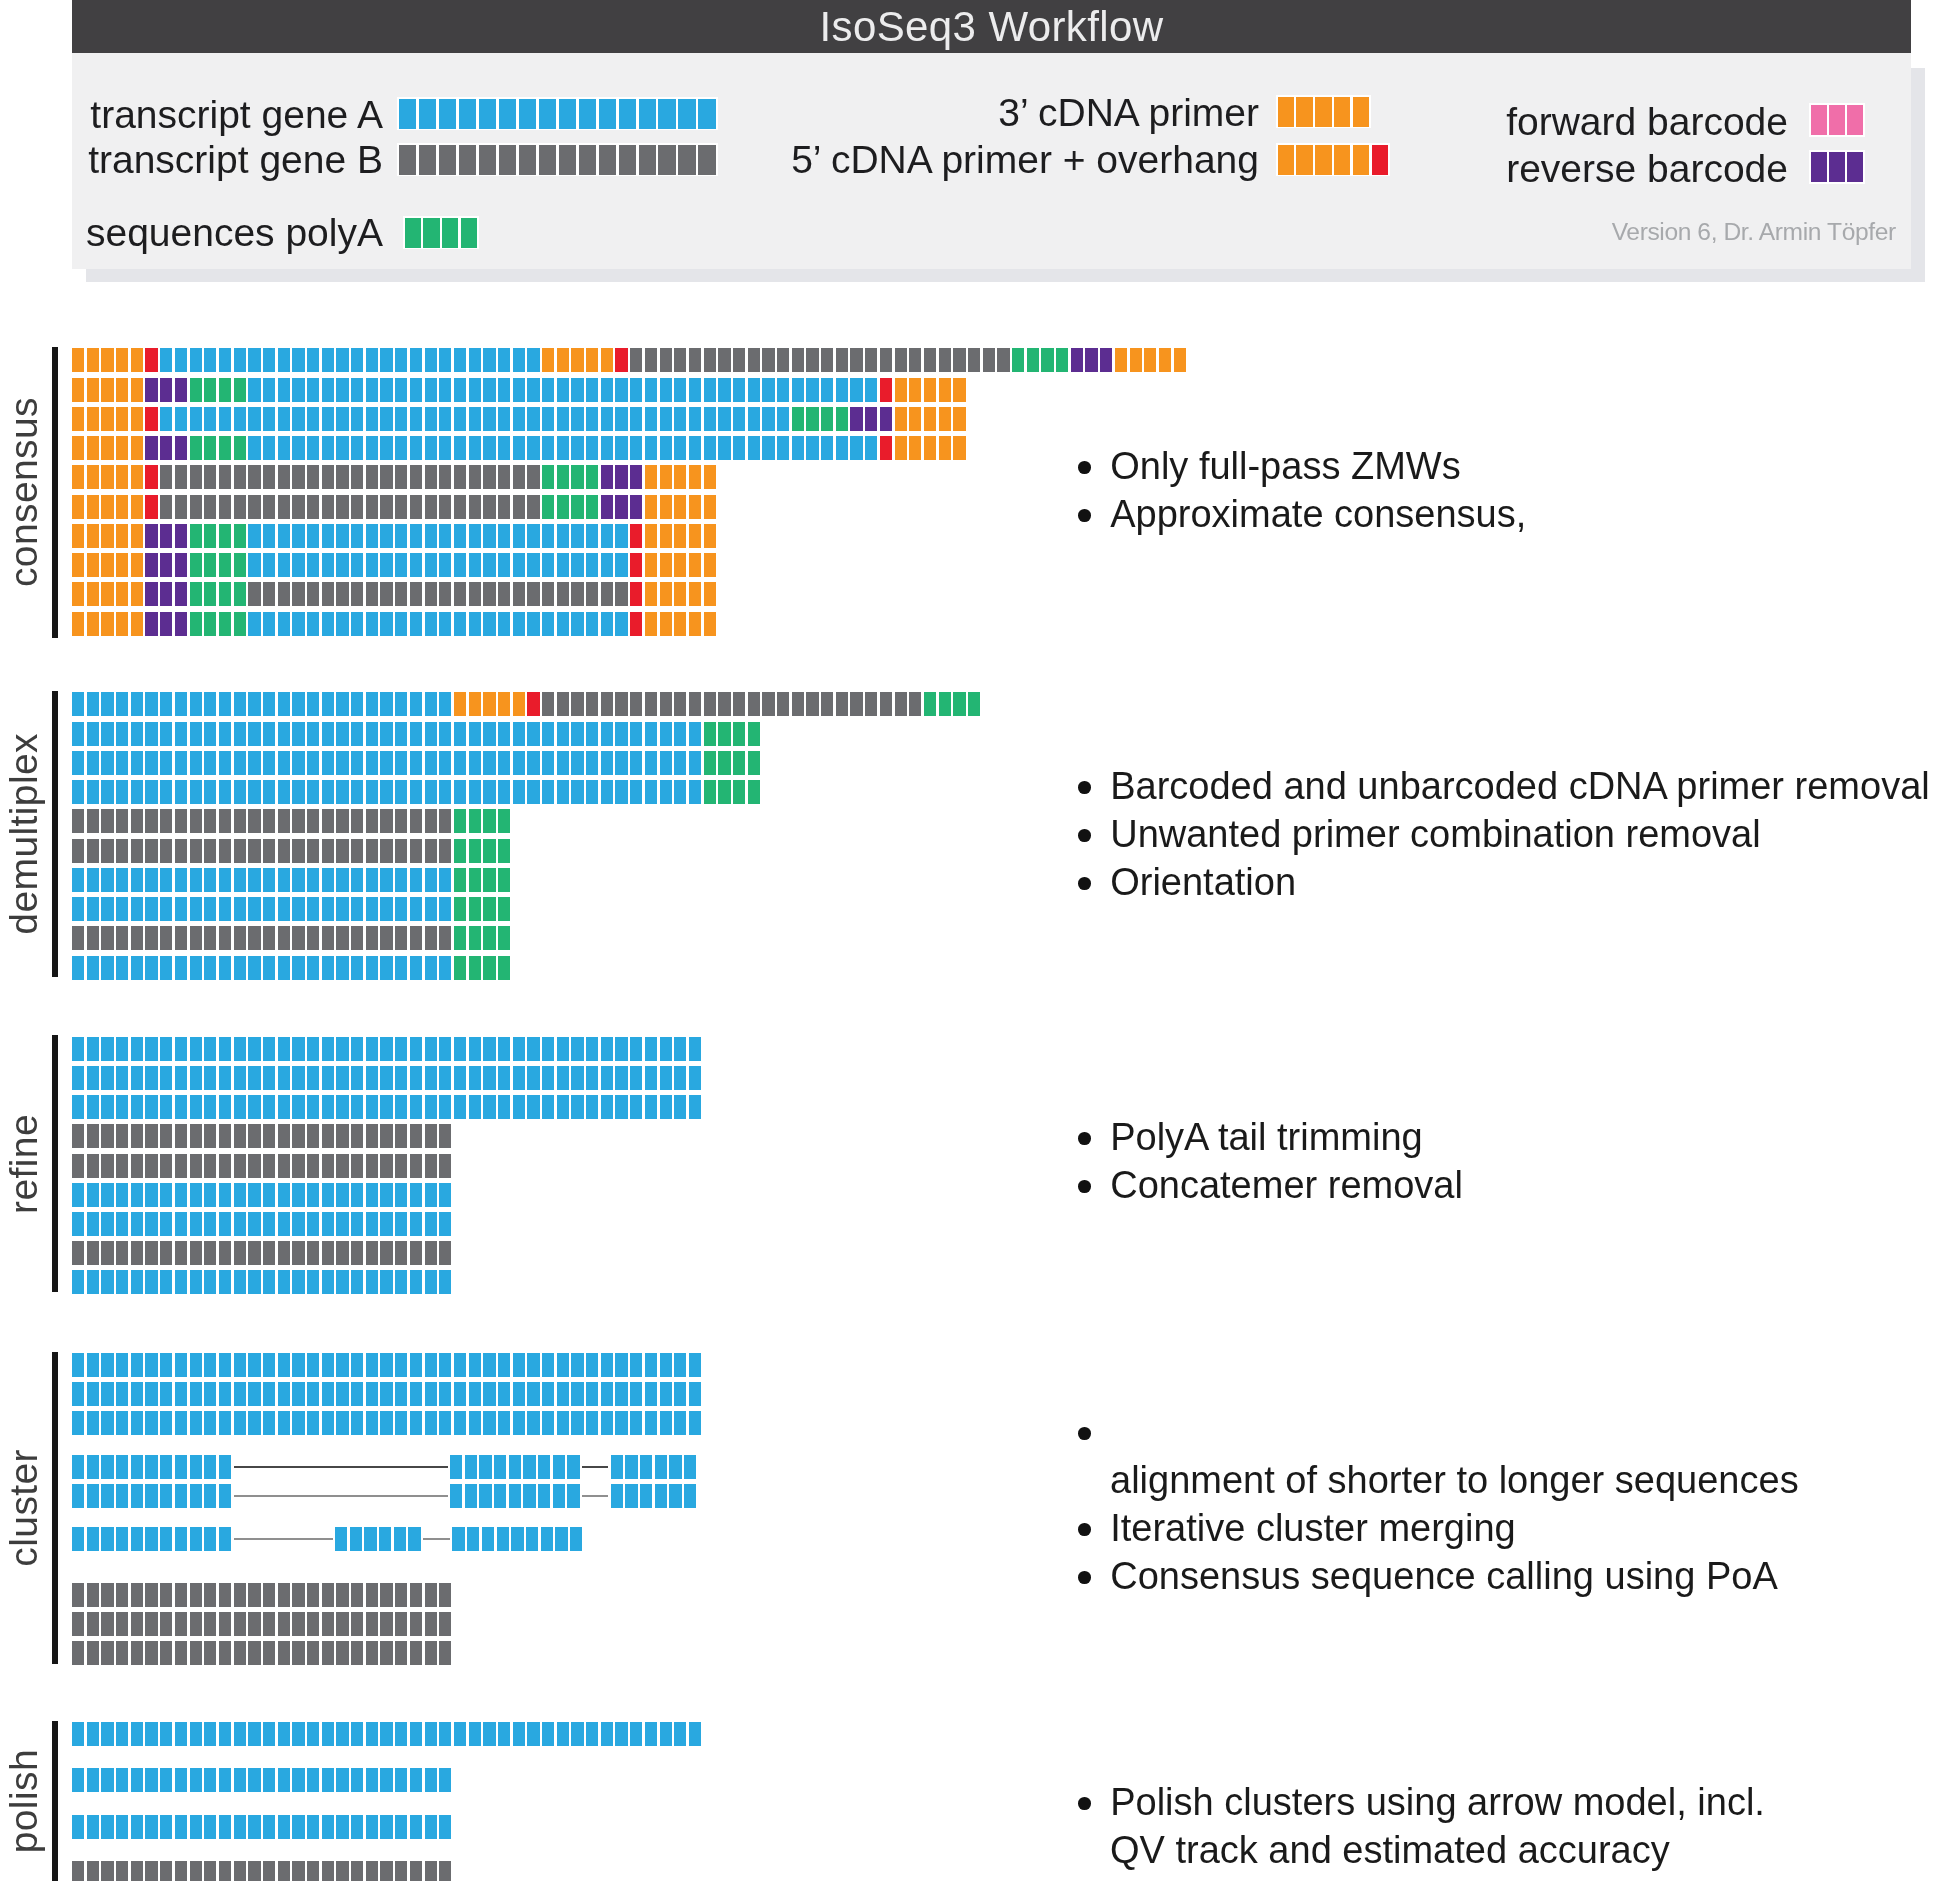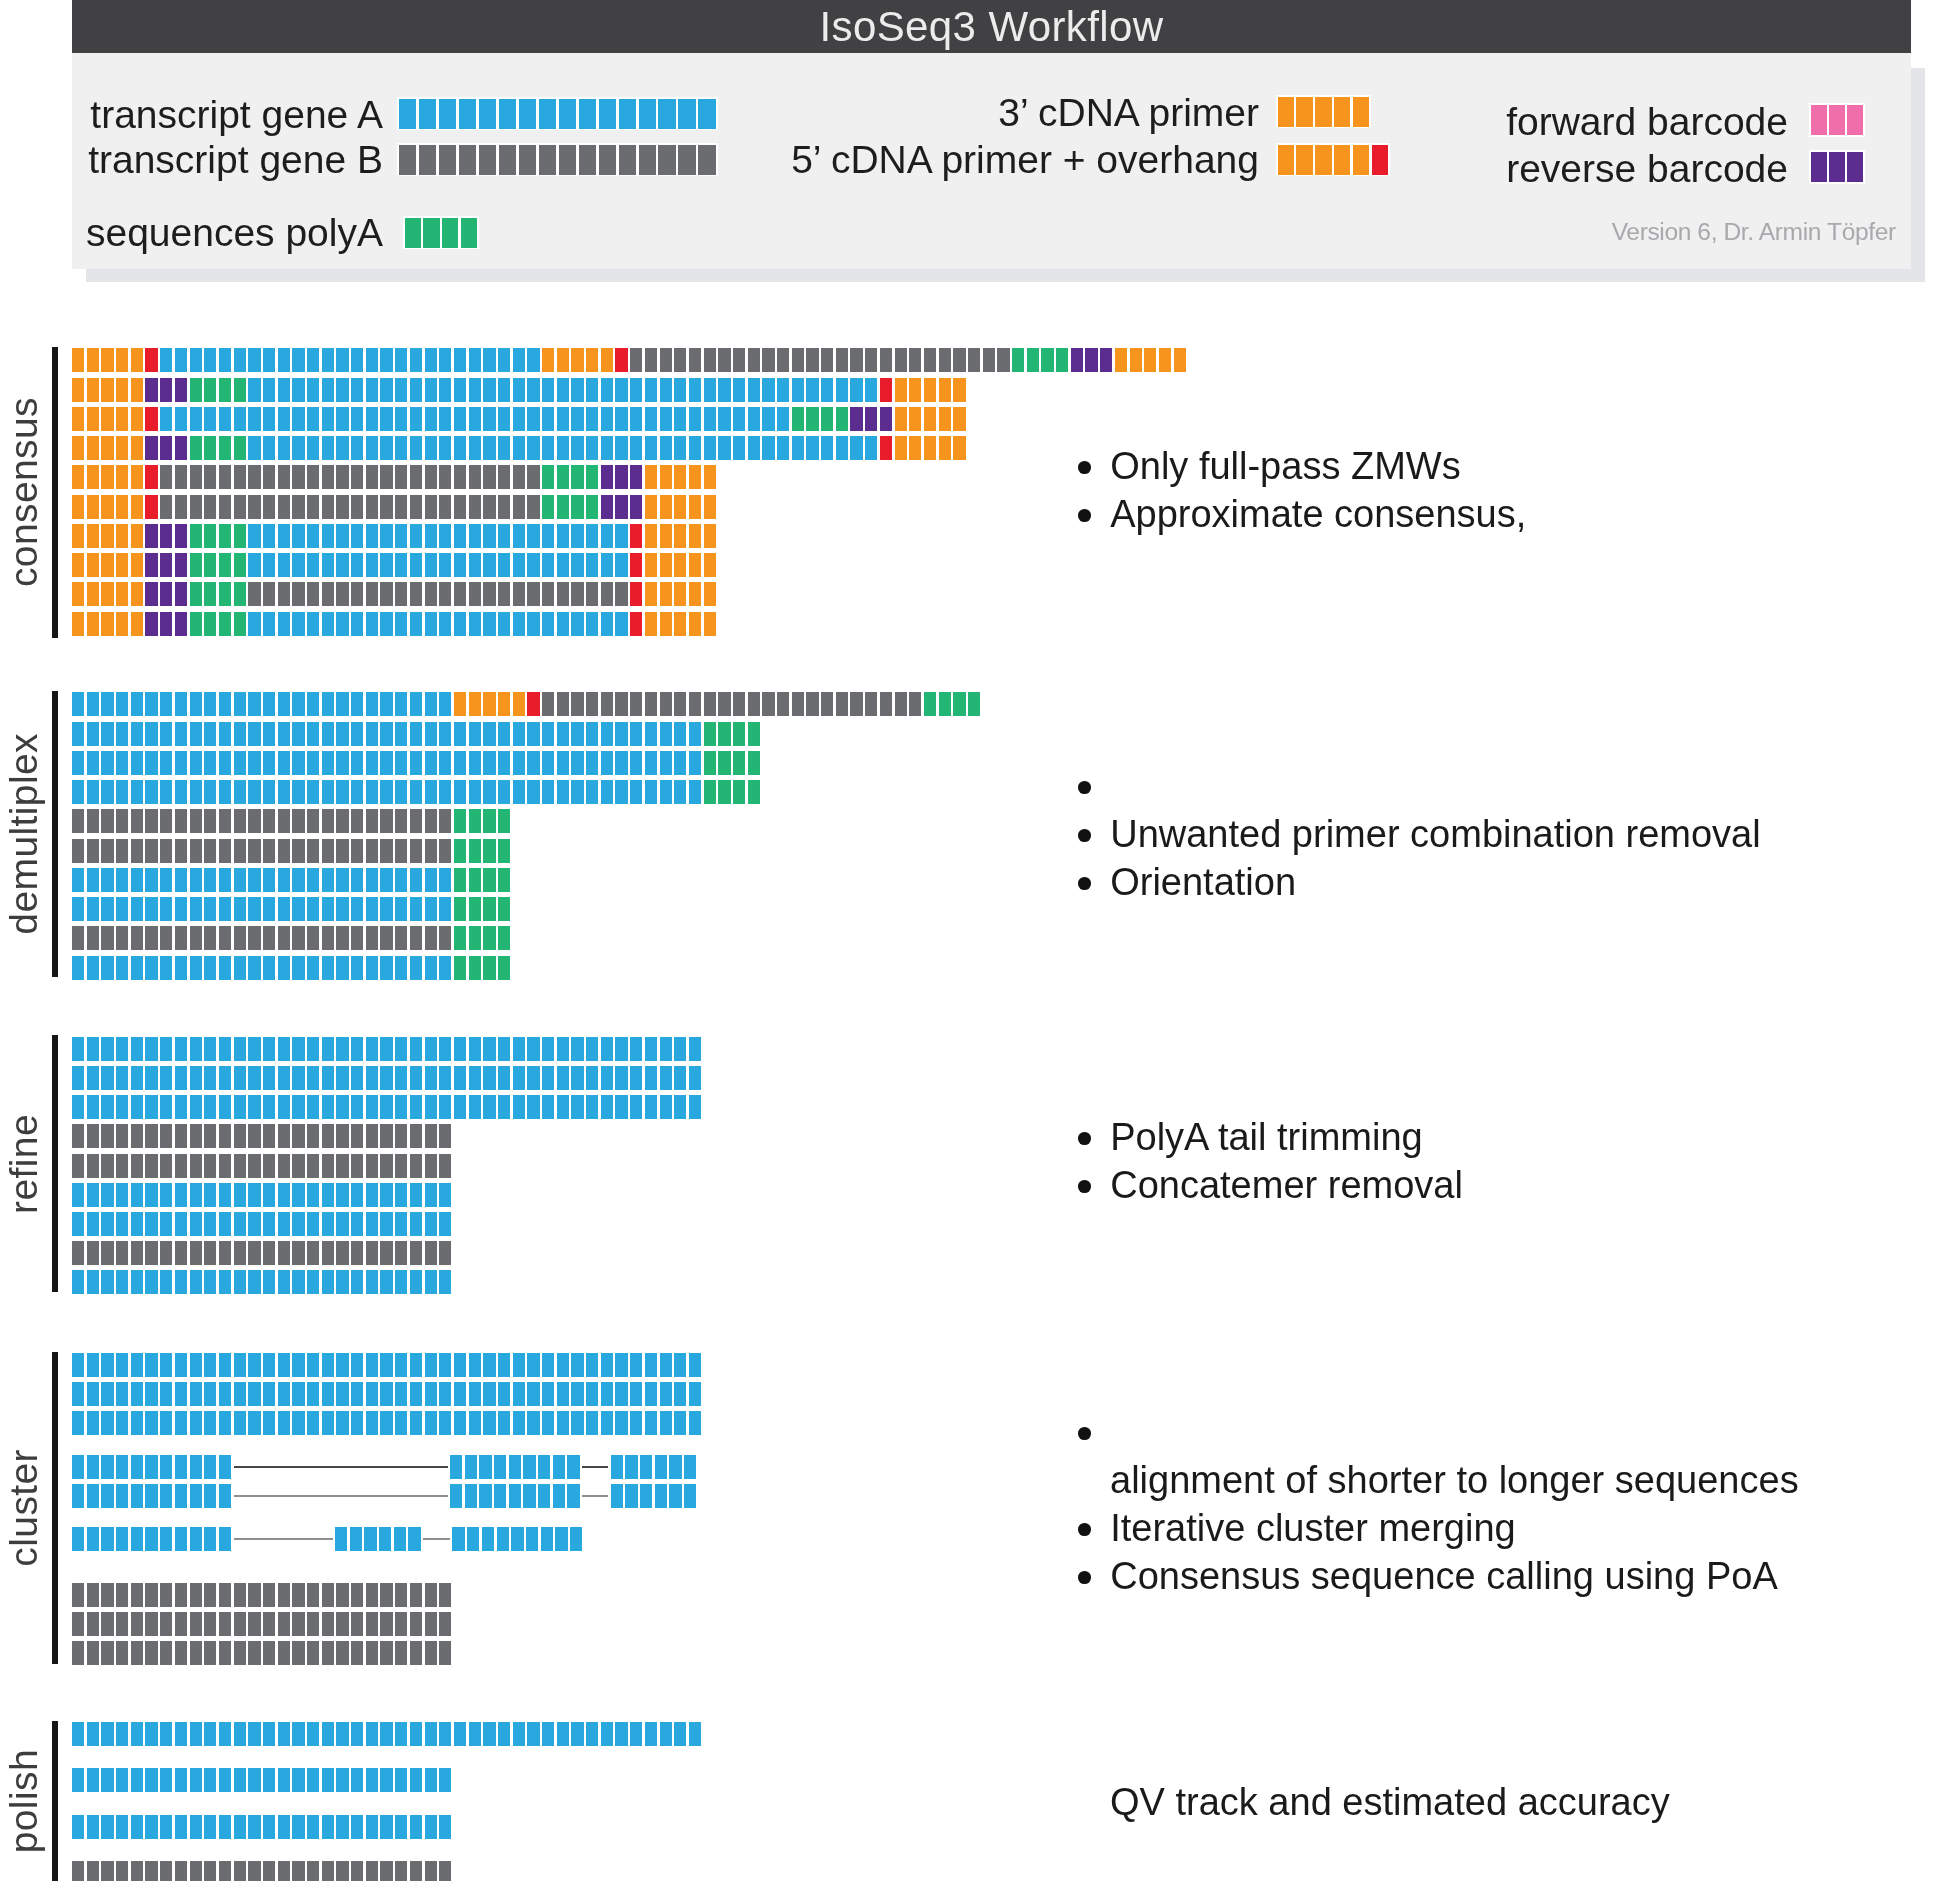--- a/index.html
+++ b/index.html
@@ -1158,21 +1158,21 @@
         <div class="sq" style="background: rgb(41, 168, 224);"></div>
         <div class="sq" style="background: rgb(41, 168, 224);"></div>
         <div class="sq" style="background: rgb(41, 168, 224);"></div>
         <div class="sq" style="background: rgb(41, 168, 224);"></div>
         <div class="sq" style="background: rgb(35, 181, 115);"></div>
         <div class="sq" style="background: rgb(35, 181, 115);"></div>
         <div class="sq" style="background: rgb(35, 181, 115);"></div>
         <div class="sq" style="background: rgb(35, 181, 115);"></div>
       </div>
       <div class="bullets" style="top: 762px;">
-        <div class="bullet-line"><span class="bullet-dot"></span></div>
+        <div class="bullet-line"><span class="bullet-dot"></span><span>Barcoded and unbarcoded cDNA primer removal</span></div>
         <div class="bullet-line"><span class="bullet-dot"></span><span>Unwanted primer combination removal</span></div>
         <div class="bullet-line"><span class="bullet-dot"></span><span>Orientation</span></div>
       </div>
       <div class="section-bar" style="top: 1035px; height: 257px;"></div>
       <div class="section-label-box" style="top: 1035px; height: 257px;">
         <span class="section-label">refine</span>
       </div>
       <div class="row" style="left: 72px; top: 1037px;">
         <div class="sq" style="background: rgb(41, 168, 224);"></div>
         <div class="sq" style="background: rgb(41, 168, 224);"></div>
@@ -1926,17 +1926,18 @@
         <div class="sq" style="background: rgb(107, 108, 111);"></div>
         <div class="sq" style="background: rgb(107, 108, 111);"></div>
         <div class="sq" style="background: rgb(107, 108, 111);"></div>
         <div class="sq" style="background: rgb(107, 108, 111);"></div>
         <div class="sq" style="background: rgb(107, 108, 111);"></div>
         <div class="sq" style="background: rgb(107, 108, 111);"></div>
         <div class="sq" style="background: rgb(107, 108, 111);"></div>
         <div class="sq" style="background: rgb(107, 108, 111);"></div>
       </div>
       <div class="bullets" style="top: 1778px;">
+        <div class="bullet-line"><span class="bullet-dot"></span><span>Polish clusters using arrow model, incl.</span></div>
         <div class="bullet-line bullet-cont"><span>QV track and estimated accuracy</span></div>
       </div>
     </div>
 </div>
 
 
 </body></html>

